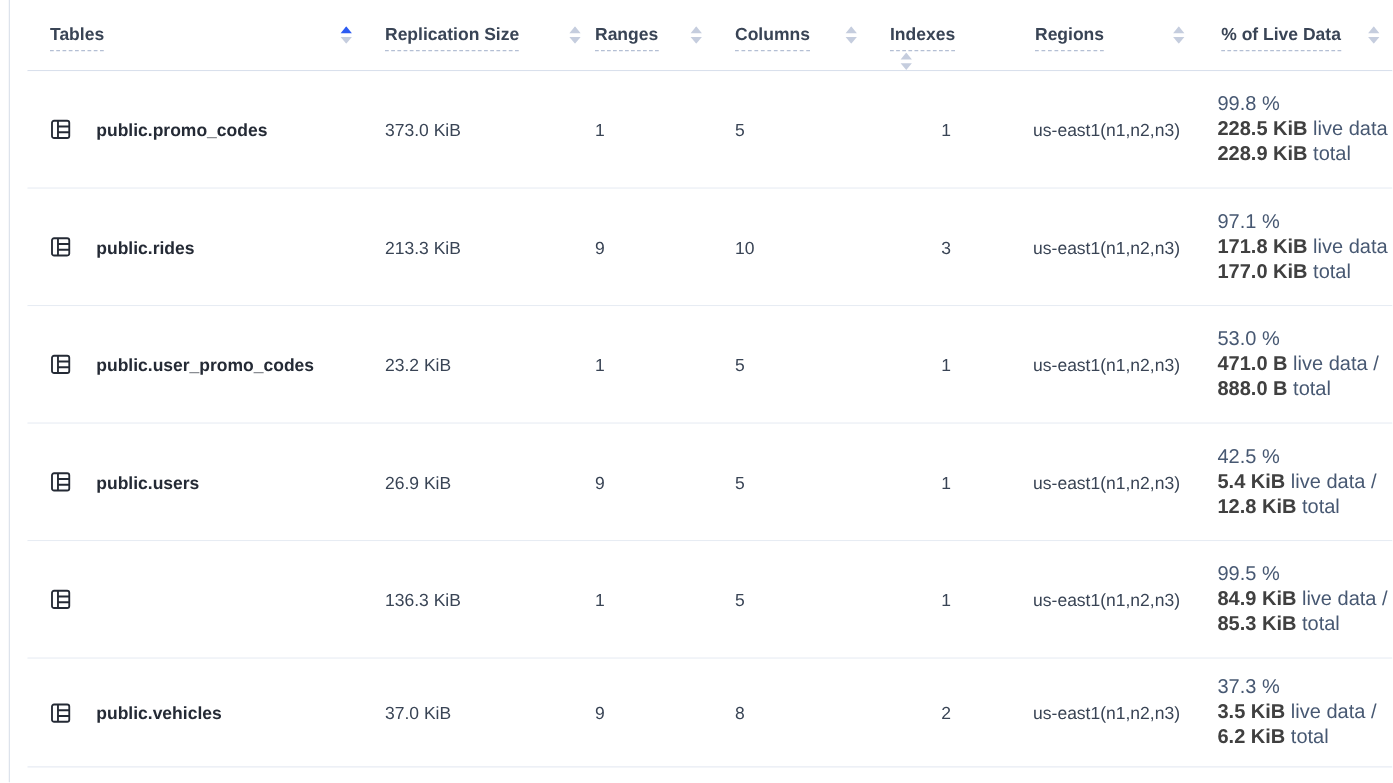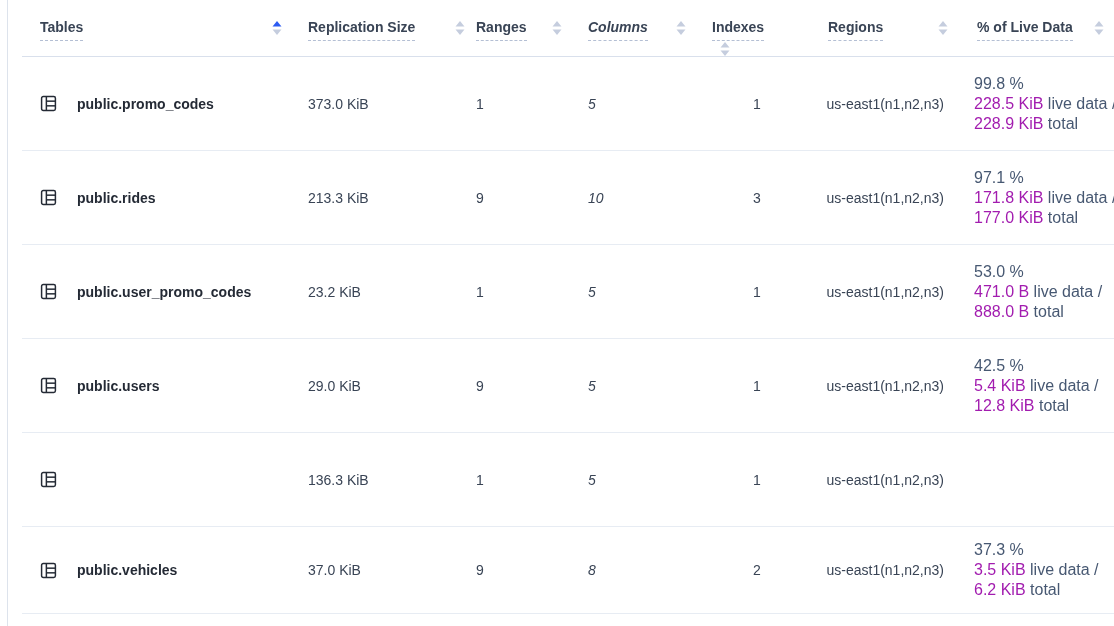--- a/index.html
+++ b/index.html
@@ -32,21 +32,21 @@
     padding-bottom: 5px; border-bottom: 1px dashed #b4bfd4;
     white-space: nowrap; line-height: 15px;
   }
   .sort-icon { flex: 0 0 auto; margin-top: 1px; margin-left: 8px; }
   .sort-icon .tri { fill: #c5cdde; }
   .th.sorted-asc .sort-icon .tri-up { fill: #2c5bf2; }
   
   .col-1 { width: 270px; padding-left: 18px; }
   .col-2 { width: 168px; gap: 32px; }
   .col-3 { width: 112px; }
-  .col-4 { width: 124px; font-style: italic; }
+  .col-4 { width: 124px; }
   .col-5 { width: 116px; flex-direction: column; }
   .col-6 { width: 146px; }
   .col-7 { width: 156px; padding-left: 19px; }
   
   .tr {
     display: flex; align-items: center; height: 94px;
     border-bottom: 1px solid #e7ecf3;
     background: #ffffff;
   }
   .tr:last-child { height: 87px; }
@@ -58,21 +58,21 @@
   }
   .td.col-1 { padding-left: 18px; gap: 11px; }
   .td.col-6 { justify-content: flex-end; padding-right: 14px; }
   .table-icon { flex: 0 0 auto; margin-right: 9px; }
   .tname {
     font-size: 14px; font-weight: 700; color: #242a35;
     cursor: pointer;
   }
   .live-cell { display: block; line-height: 20px; font-size: 16px; color: #475872; }
   .live-cell .line { white-space: nowrap; }
-  .live-cell .sz { font-weight: 400; color: #a21caf; }
+  .live-cell .sz { font-weight: 700; color: #404040; }
 </style>
 </head>
 <body>
 
 <div class="page">
   <div class="left-rule"></div>
 
   <div class="table-wrap">
 
     <div class="thead">
@@ -204,21 +204,21 @@
       <div class="tr">
         <div class="td col-1">
           <svg class="table-icon" width="17" height="17" viewBox="0 0 16 16" fill="none" stroke="#242a35" stroke-width="1.4">
               <rect x="1.5" y="1.5" width="13" height="13" rx="1.6"></rect>
               <path d="M6 1.5 V14.5"></path>
               <path d="M6 5.8 H14.5"></path>
               <path d="M6 10.2 H14.5"></path>
             </svg>
           <span class="tname">public.users</span>
         </div>
-        <div class="td col-2">29.0 KiB</div>
+        <div class="td col-2">26.9 KiB</div>
         <div class="td col-3">9</div>
         <div class="td col-4">5</div>
         <div class="td col-5">1</div>
         <div class="td col-6">us-east1(n1,n2,n3)</div>
         <div class="td col-7">
           <span class="live-cell">
             <span class="line">42.5 %</span><br>
             <span class="line"><span class="sz">5.4 KiB</span><span> live data /</span></span><br>
             <span class="line"><span class="sz">12.8 KiB</span><span> total</span></span>
           </span>
@@ -232,20 +232,27 @@
               <path d="M6 1.5 V14.5"></path>
               <path d="M6 5.8 H14.5"></path>
               <path d="M6 10.2 H14.5"></path>
             </svg>
         </div>
         <div class="td col-2">136.3 KiB</div>
         <div class="td col-3">1</div>
         <div class="td col-4">5</div>
         <div class="td col-5">1</div>
         <div class="td col-6">us-east1(n1,n2,n3)</div>
+        <div class="td col-7">
+          <span class="live-cell">
+            <span class="line">99.5 %</span><br>
+            <span class="line"><span class="sz">84.9 KiB</span><span> live data /</span></span><br>
+            <span class="line"><span class="sz">85.3 KiB</span><span> total</span></span>
+          </span>
+        </div>
       </div>
 
       <div class="tr">
         <div class="td col-1">
           <svg class="table-icon" width="17" height="17" viewBox="0 0 16 16" fill="none" stroke="#242a35" stroke-width="1.4">
               <rect x="1.5" y="1.5" width="13" height="13" rx="1.6"></rect>
               <path d="M6 1.5 V14.5"></path>
               <path d="M6 5.8 H14.5"></path>
               <path d="M6 10.2 H14.5"></path>
             </svg>

